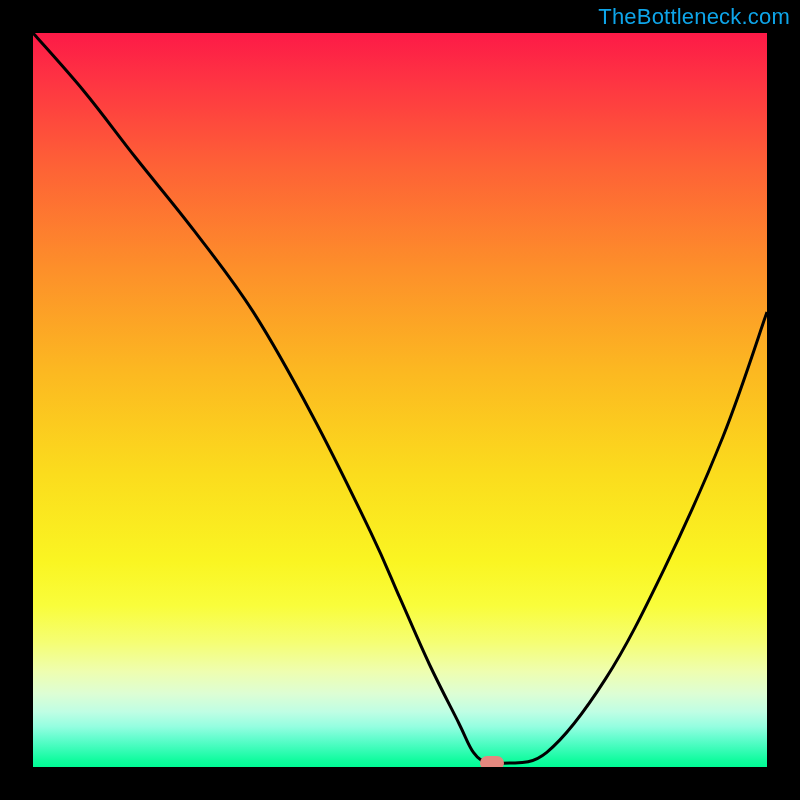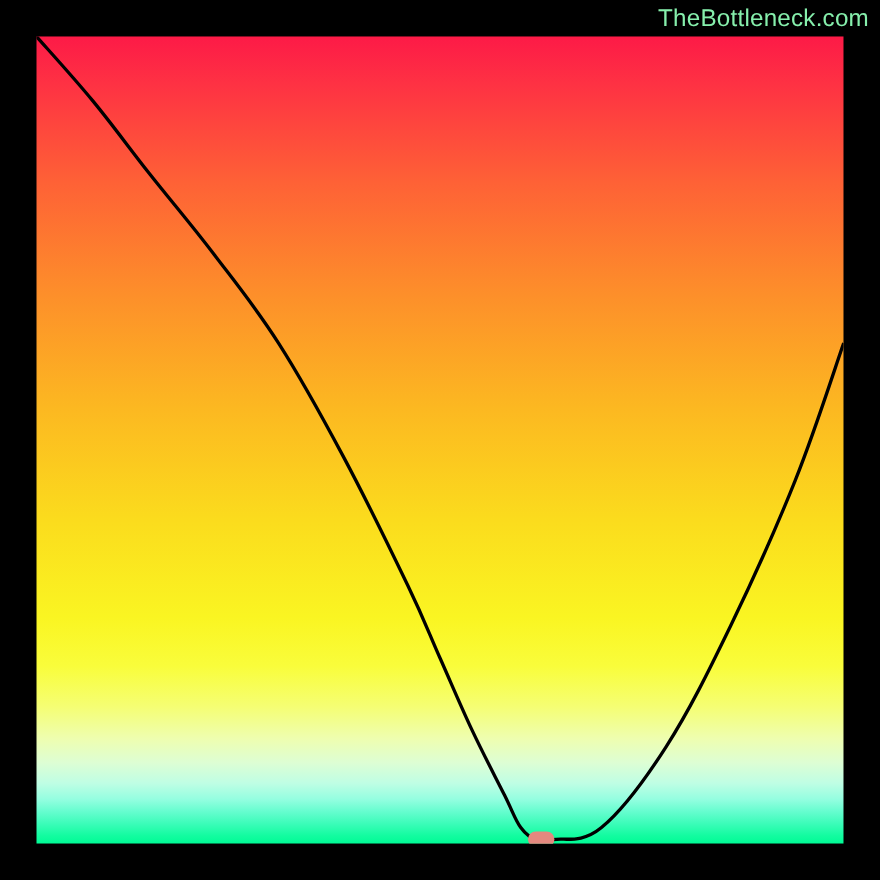--- a/index.html
+++ b/index.html
@@ -14,21 +14,21 @@
   .frame {
     position: relative;
     width: 800px;
     height: 800px;
     background: #000;
   }
   .watermark {
     position: absolute;
     top: 4px;
     right: 10px;
-    color: #86efac;
+    color: #0ea5e9;
     font-size: 22px;
     font-weight: 400;
     letter-spacing: 0.2px;
   }
   .plot-area {
     position: absolute;
     left: 33px;
     top: 33px;
     width: 734px;
     height: 734px;

